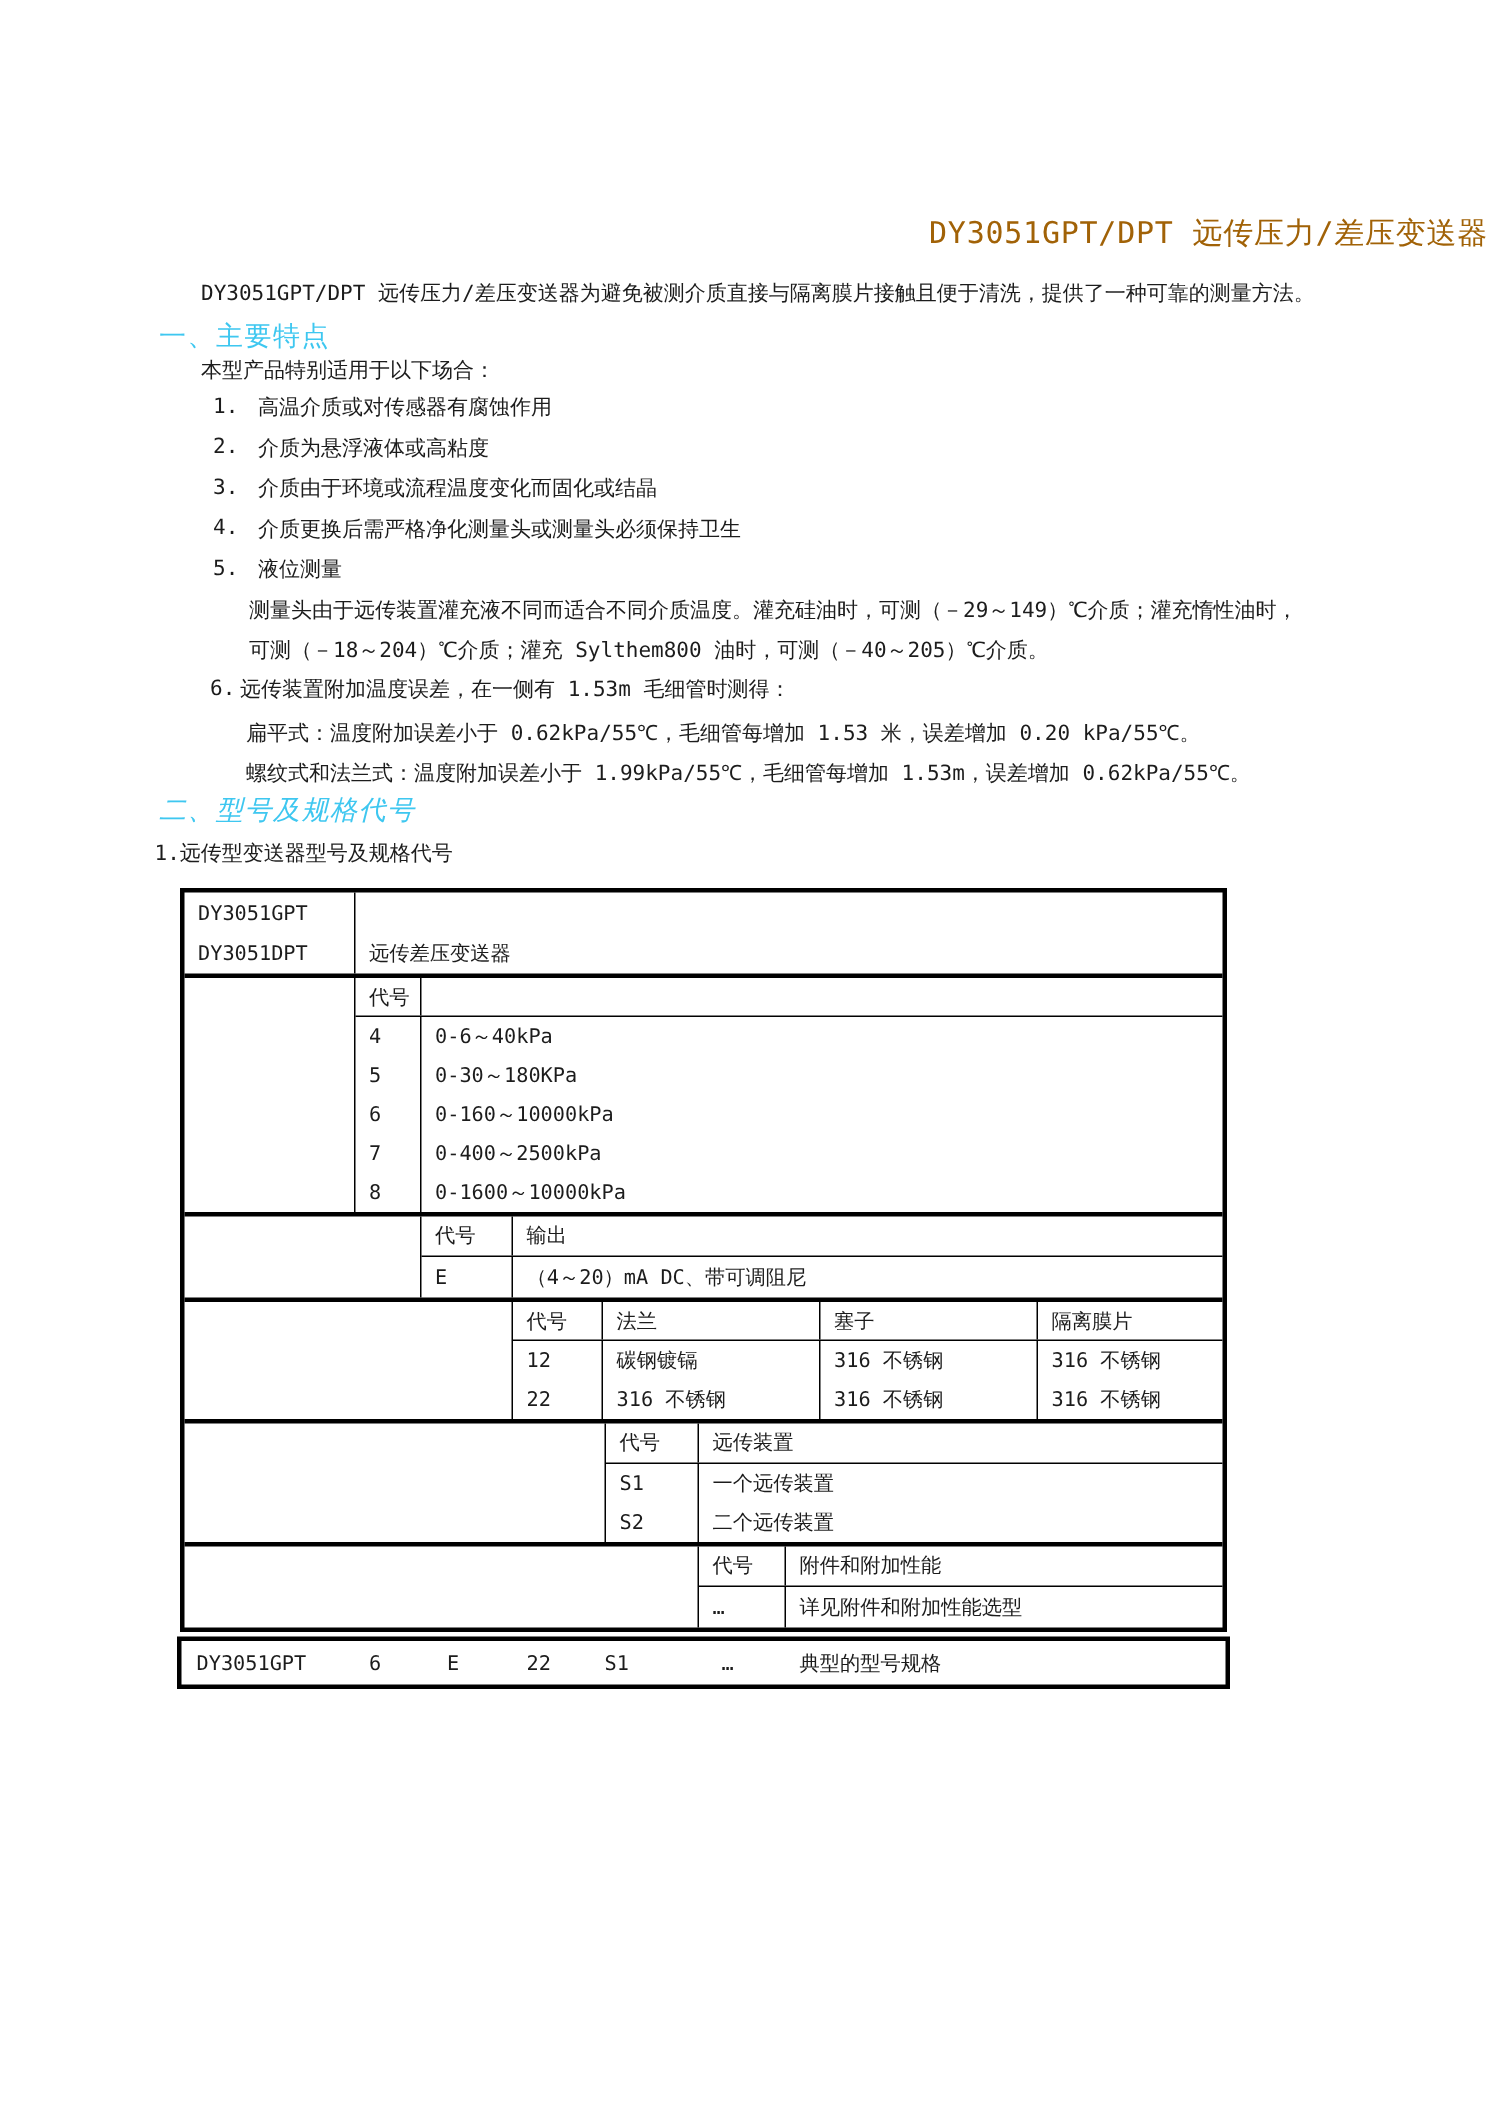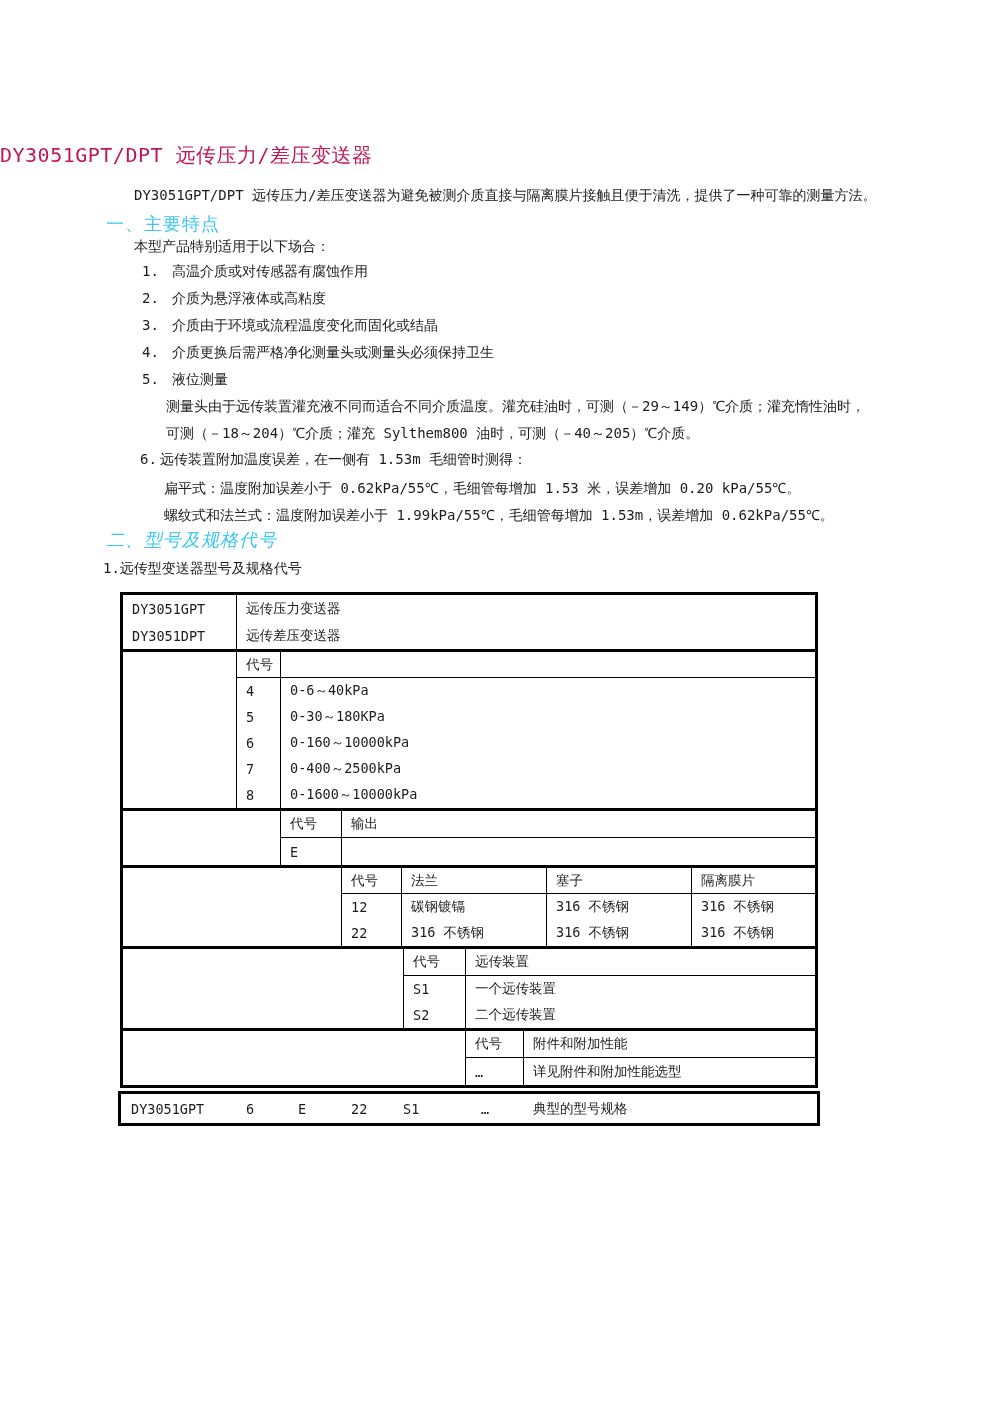--- a/index.html
+++ b/index.html
@@ -9,23 +9,23 @@
     width:992px; height:1403px;
     margin:0 auto;
     background:#ffffff;
     color:#1c1c1c;
     font-family:"DejaVu Sans Mono","Liberation Mono",monospace;
     overflow:hidden;
   }
   .abs { position:absolute; }
   .doc-title {
     top:142px; left:0; width:100%;
-    text-align:left;
+    text-align:right;
     font-size:20px; letter-spacing:0.5px;
-    color:#be185d;
+    color:#a16207;
   }
   .intro { top:187px; left:134px; font-size:14px; }
   .sec-heading {
     font-size:18px;
     color:#3ec7f0;
     letter-spacing:1px;
   }
   .h1 { top:212px; left:106px; }
   .h2 { top:528px; left:106px;font-style:italic; }
   .lead { top:238px; left:134px; font-size:14px; }
@@ -126,21 +126,20 @@
   <div class="abs sub6" style="top:505px;">螺纹式和法兰式：温度附加误差小于 1.99kPa/55℃，毛细管每增加 1.53m，误差增加 0.62kPa/55℃。</div>
 
   <div class="abs sec-heading h2">二、型号及规格代号</div>
   <div class="abs subheading">1.远传型变送器型号及规格代号</div>
 
   <div class="abs mtable">
 
     <div class="grp gA" style="flex-direction:column;">
       <div class="row">
         <div class="cell code">DY3051GPT</div>
-        <div class="cell val">远传压力变送器</div>
       </div>
       <div class="row">
         <div class="cell code">DY3051DPT</div>
         <div class="cell val">远传差压变送器</div>
       </div>
     </div>
 
     <div class="grp gB">
       <div class="blank"></div>
       <div class="right-col">
@@ -172,20 +171,21 @@
 
     <div class="grp gC">
       <div class="blank"></div>
       <div class="right-col">
         <div class="row hdr">
           <div class="cell code">代号</div>
           <div class="cell val">输出</div>
         </div>
         <div class="row">
           <div class="cell code">E</div>
+          <div class="cell val">（4～20）mA DC、带可调阻尼</div>
         </div>
       </div>
     </div>
 
     <div class="grp gD">
       <div class="blank"></div>
       <div class="right-col">
         <div class="row hdr">
           <div class="cell code">代号</div>
           <div class="cell w145">法兰</div>

